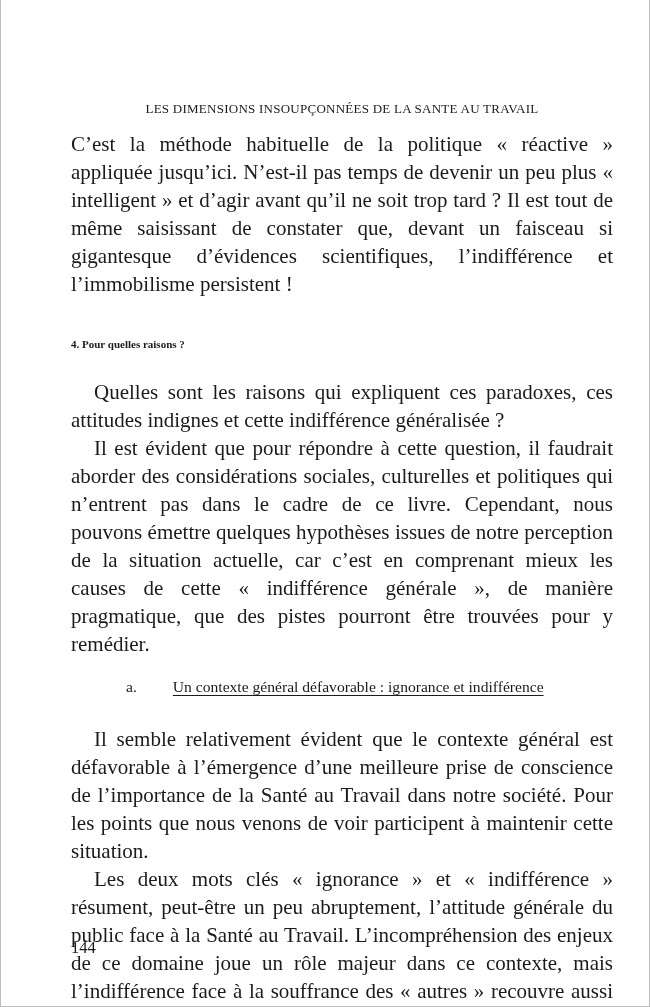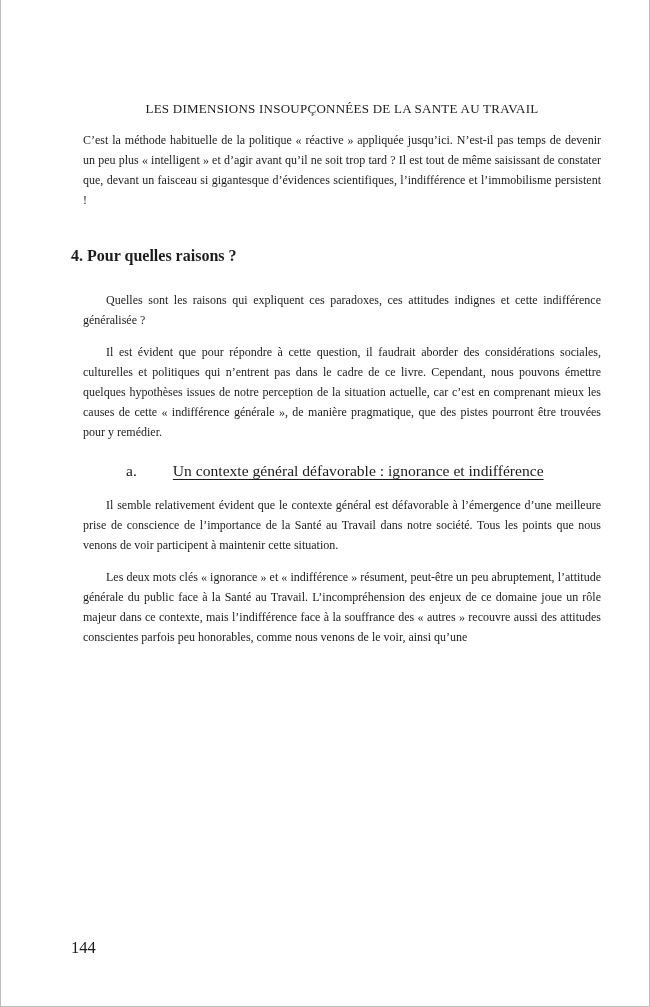--- a/index.html
+++ b/index.html
@@ -25,34 +25,34 @@
   }
   .running-header {
     text-align: center;
     font-size: 13px;
     letter-spacing: 0.25px;
     line-height: 15px;
     margin: 0 0 14px 0;
     white-space: nowrap;
   }
   .para {
-    margin: 12px;
-    font-size: 12px;
-    line-height: 20px;
+    margin: 0;
+    font-size: 21px;
+    line-height: 28px;
     text-align: justify;
   }
   .indent { text-indent: 23px; font-family: Liberation Serif, serif; }
   .section-heading {
-    font-size: 16px;
+    font-size: 11px;
     font-weight: bold;
     line-height: 24px;
     margin: 34px 0 22px 0;
   }
   .subsection {
-    margin: 16px 0 12px 55px;
+    margin: 16px 0 26px 55px;
     font-size: 15.6px;
     line-height: 25px;
     text-align: justify;
   }
   .sub-marker { text-decoration: none; }
   .sub-gap { display: inline-block; width: 36px; }
   .sub-title {
     text-decoration: underline;
     text-underline-offset: 3px;
     text-decoration-thickness: 1px;
@@ -76,20 +76,20 @@
 
     <h2 class="section-heading">4. Pour quelles raisons ?</h2>
 
     <p class="para indent">Quelles sont les raisons qui expliquent ces paradoxes, ces attitudes indignes et cette indifférence généralisée ?</p>
 
     <p class="para indent">Il est évident que pour répondre à cette question, il faudrait aborder des considérations sociales, culturelles et politiques qui n’entrent pas dans le cadre de ce livre. Cependant, nous pouvons émettre quelques hypothèses issues de notre perception de la situation actuelle, car c’est en comprenant mieux les causes de cette « indifférence générale », de manière pragmatique, que des pistes pourront être trouvées pour y remédier.</p>
 
 
     <div class="subsection"><span class="sub-marker">a.</span><span class="sub-gap"></span><span class="sub-title">Un contexte général défavorable : ignorance et indifférence</span></div>
 
-    <p class="para indent">Il semble relativement évident que le contexte général est défavorable à l’émergence d’une meilleure prise de conscience de l’importance de la Santé au Travail dans notre société. Tous les points que nous venons de voir participent à maintenir cette situation.</p>
+    <p class="para indent">Il semble relativement évident que le contexte général est défavorable à l’émergence d’une meilleure prise de conscience de l’importance de la Santé au Travail dans notre société. Pour les points que nous venons de voir participent à maintenir cette situation.</p>
 
     <p class="para indent">Les deux mots clés « ignorance » et « indifférence » résument, peut-être un peu abruptement, l’attitude générale du public face à la Santé au Travail. L’incompréhension des enjeux de ce domaine joue un rôle majeur dans ce contexte, mais l’indifférence face à la souffrance des « autres » recouvre aussi des attitudes conscientes parfois peu honorables, comme nous venons de le voir, ainsi qu’une</p>
 
   </div>
 
   <div class="page-number">144</div>
 </div>
 
 </body></html>

